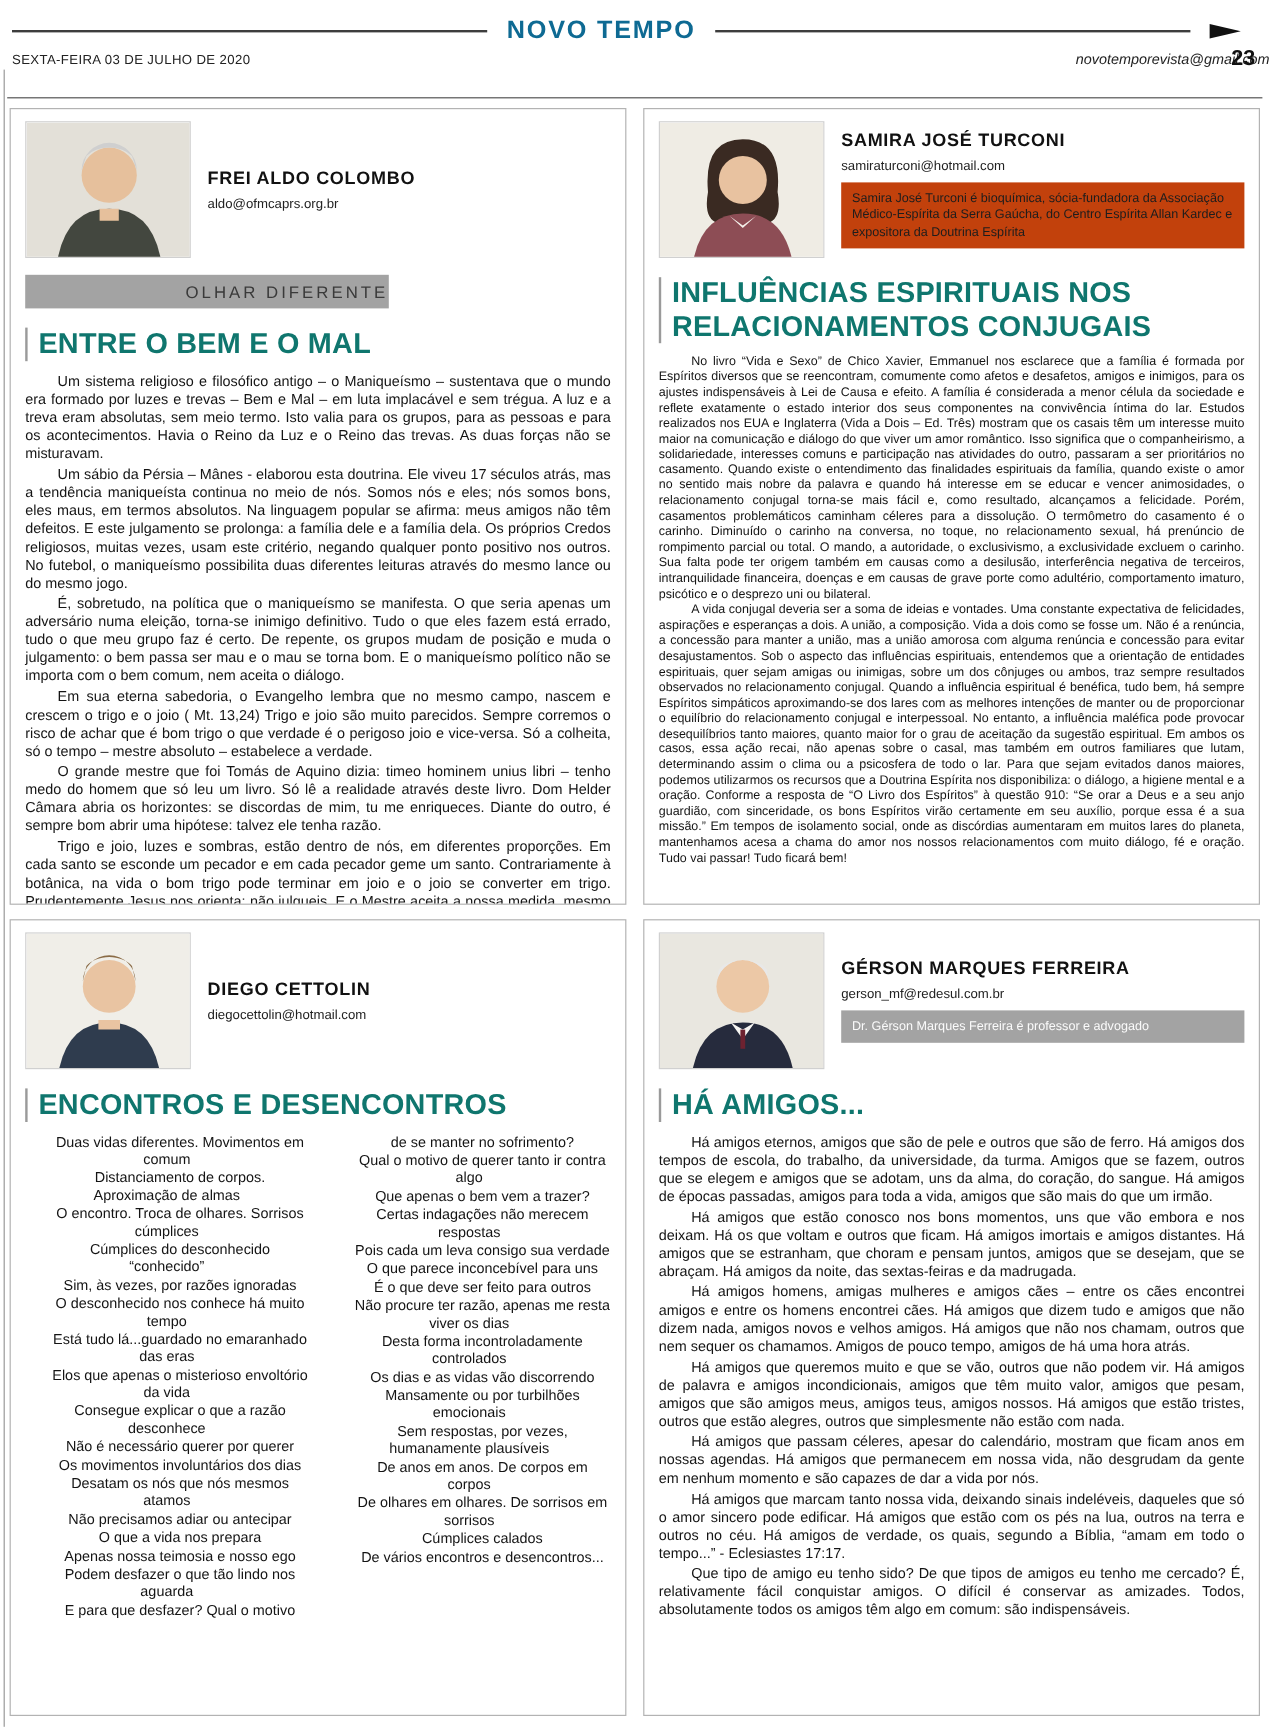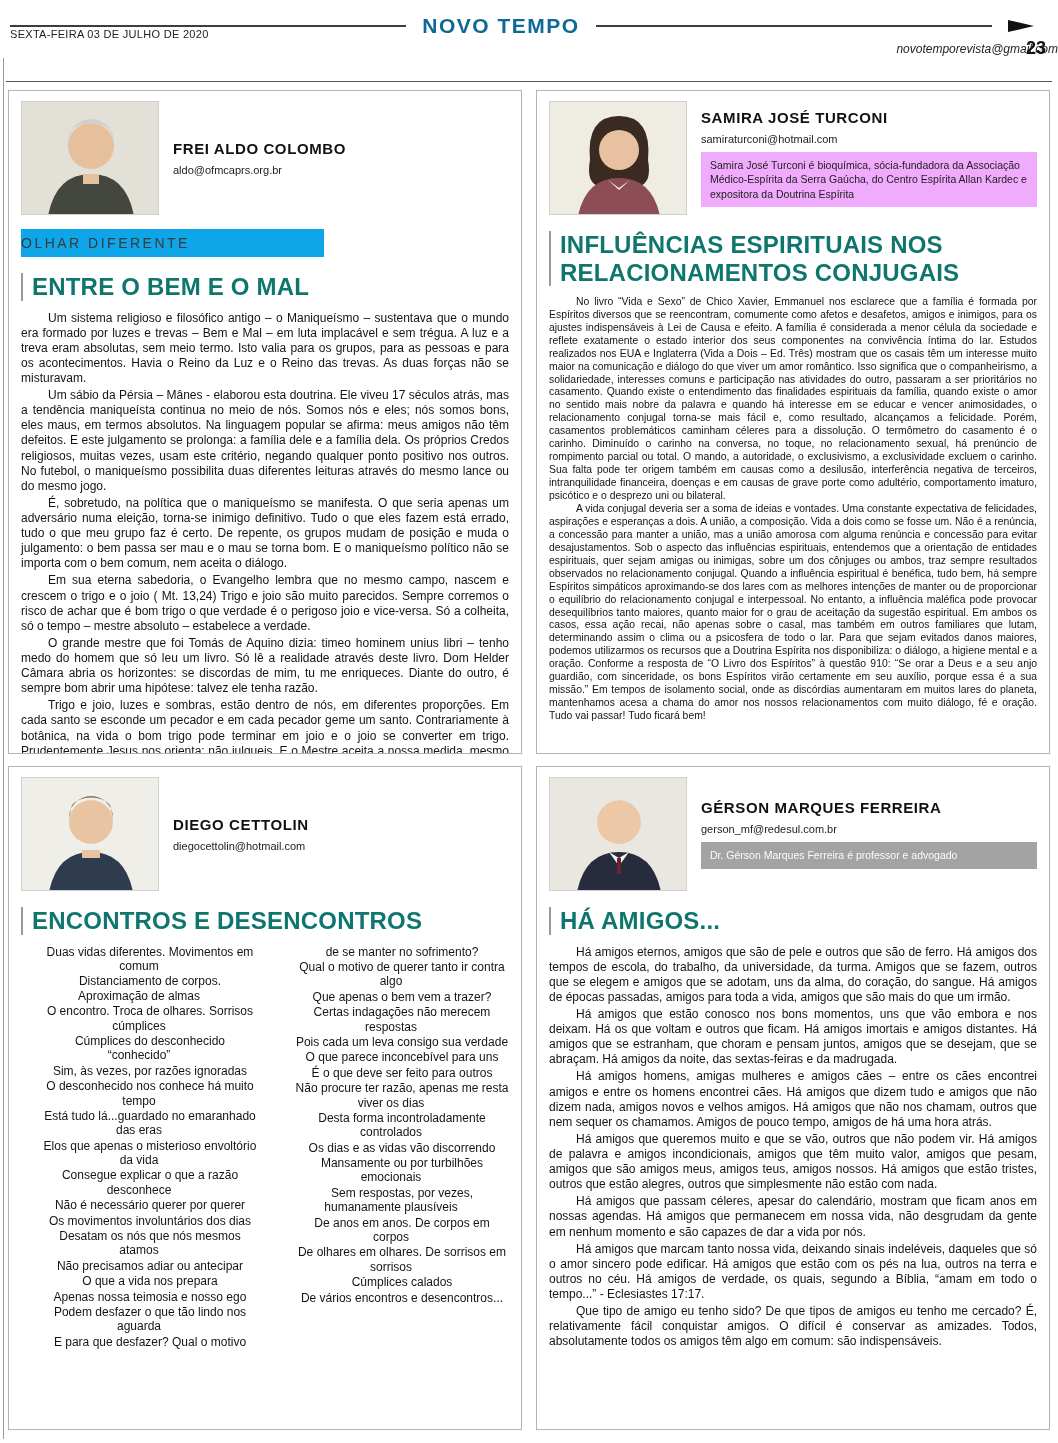--- a/index.html
+++ b/index.html
@@ -11,44 +11,44 @@
   }
   .page-edge-line { position:absolute; left:3px; top:58px; bottom:4px; width:1px; background:#9a9a9a; }
 
   
   .header { position:relative; height:86px; padding:0 10px; }
   .masthead-row { position:absolute; top:14px; left:10px; right:24px; display:flex; align-items:center; gap:16px; }
   .masthead-row .rule { flex:1; border-top:2px solid #3d3d3d; }
   .masthead { color:#0e6a93; font-weight:bold; font-size:21px; letter-spacing:1.5px; white-space:nowrap; }
   .arrow { width:0; height:0; border-left:26px solid #111; border-top:6px solid transparent; border-bottom:6px solid transparent; }
   .header-email { position:absolute; top:42px; left:0; right:0; text-align:right; font-size:12px; font-style:italic; color:#222; }
-  .header-date { position:absolute; top:28px; left:10px; font-size:11px; color:#222; letter-spacing:0.3px; }
+  .header-date { position:absolute; top:44px; left:10px; font-size:11px; color:#222; letter-spacing:0.3px; }
   .page-number { position:absolute; top:38px; right:12px; font-size:18px; font-weight:bold; color:#111; }
   .header-rule { position:absolute; bottom:4px; left:6px; right:6px; border-top:1.5px solid #555; }
 
   
   .grid {
     margin:4px 8px 0 8px;
     display:grid; grid-template-columns:1fr 1fr; grid-template-rows:664px 664px;
     gap:12px 14px;
   }
   .box { border:1px solid #b3b3b3; background:#fff; padding:10px 12px 8px 12px; overflow:hidden; }
 
   
   .author-block { display:flex; gap:14px;justify-content:center; }
   .photo { width:138px; height:114px; flex:none; overflow:hidden; border:1px solid #d0d0d0; }
   .photo svg { display:block; }
   .author-right { flex:1; display:flex; flex-direction:column; justify-content:center; gap:7px; min-width:0; }
   .author-name { font-size:15px; font-weight:bold; letter-spacing:0.6px; color:#111; }
   .author-email { font-size:11px; color:#222; }
-  .bio-box { background:#f0abfc; color:#1d1d1d; font-size:10.5px; line-height:1.35; padding:6px 9px; }
+  .bio-box { background:#c2410c; color:#1d1d1d; font-size:10.5px; line-height:1.35; padding:6px 9px; }
   .bio-box.dark { background:#a3a3a3; color:#fbfbfb; }
 
   .section-banner {
-    background:#0ea5e9; color:#3a3a3a; text-align:left;
+    background:#a3a3a3; color:#3a3a3a; text-align:right;
     font-size:14px; letter-spacing:2.5px; padding:6px 0;
     width:62%; margin:14px 0 4px 0;
   }
 
   .headline {
     font-family:"Liberation Sans", sans-serif;
     font-size:24px; font-weight:bold; color:#0f766e; letter-spacing:0.2px;
     margin:16px 0 10px 0; line-height:1.15;
     border-left:2px solid #9a9a9a; padding-left:9px;
   }

